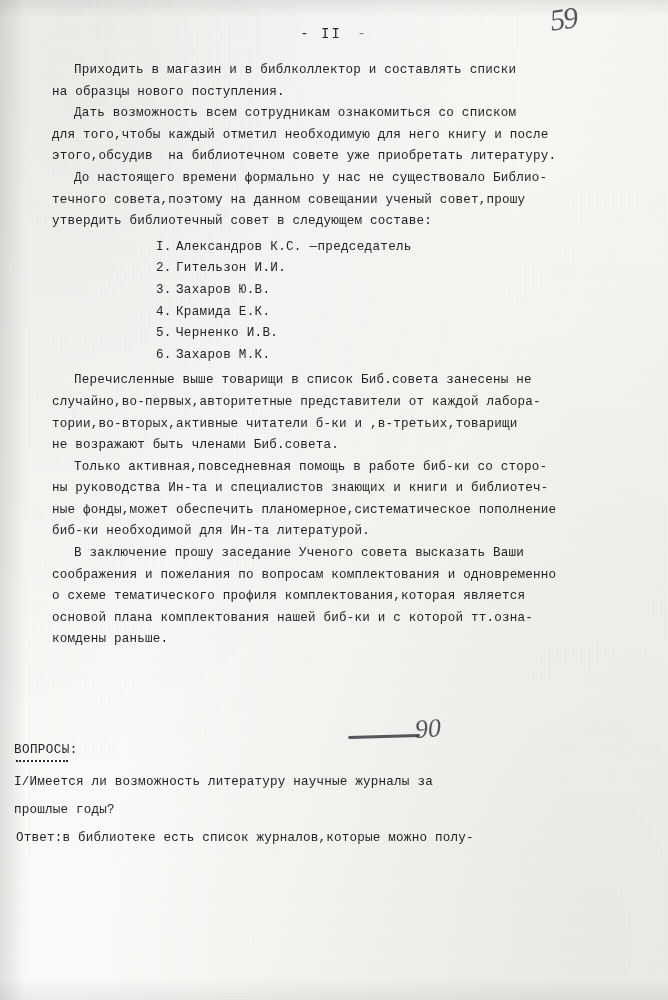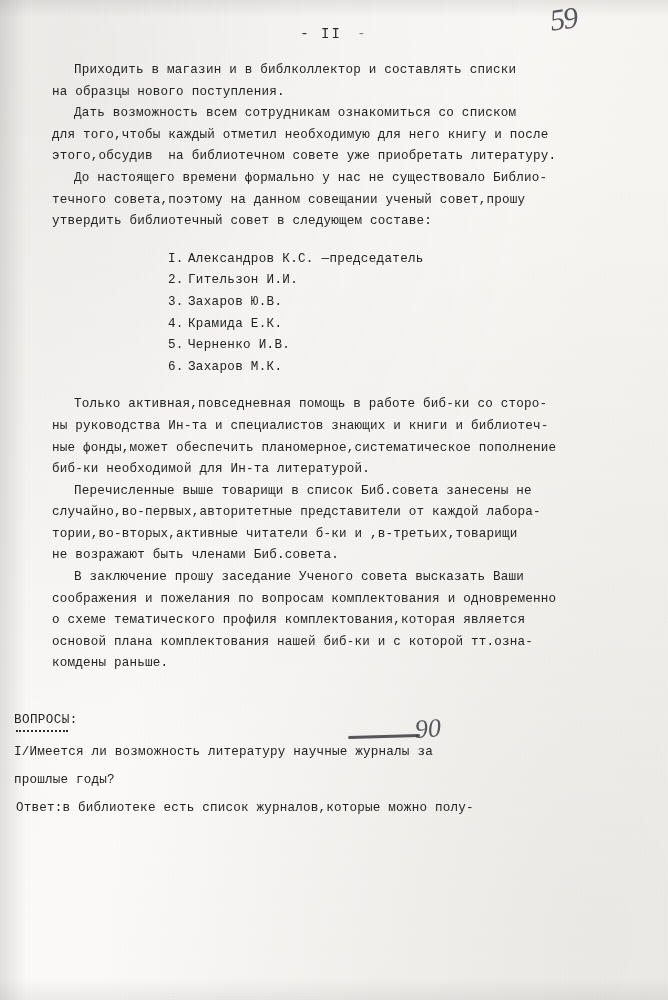--- a/index.html
+++ b/index.html
@@ -110,37 +110,37 @@
     line-height: 21.6px;
     letter-spacing: 0.2px;
     color: #232323;
     text-align: left;
     white-space: pre-wrap;
   }
   p.para .indent { display: inline-block; width: 22px; }
 
   ul.committee {
     list-style: none;
-    margin: 16px;
+    margin: 4px;
     padding: 0 0 0 100px;
   }
   ul.committee li {
     font-size: 12.6px;
     line-height: 21.6px;
     letter-spacing: 0.3px;
     color: #232323;
     white-space: pre;
   }
   .num { display: inline-block; width: 20px; }
 
   .questions {
     position: absolute;
     left: 14px;
     right: 18px;
-    top: 712px;
+    top: 742px;
   }
   .q-title {
     font-size: 12.6px;
     line-height: 17px;
     letter-spacing: 0.4px;
     color: #232323;
   }
   .q-underline {
     width: 52px;
     border-top: 2px dotted #2c2c2c;
@@ -188,28 +188,28 @@
 
     <ul class="committee">
       <li><span class="num">I.</span><span>Александров К.С. —председатель</span></li>
       <li><span class="num">2.</span><span>Гительзон И.И.</span></li>
       <li><span class="num">3.</span><span>Захаров Ю.В.</span></li>
       <li><span class="num">4.</span><span>Крамида Е.К.</span></li>
       <li><span class="num">5.</span><span>Черненко И.В.</span></li>
       <li><span class="num">6.</span><span>Захаров М.К.</span></li>
     </ul>
 
+    <p class="para"><span class="indent"></span><span>Перечисленные выше товарищи в список Биб.совета занесены не
+случайно,во-первых,авторитетные представители от каждой лабора-
+тории,во-вторых,активные читатели б-ки и ,в-третьих,товарищи
+не возражают быть членами Биб.совета.</span></p>
     <p class="para"><span class="indent"></span><span>Только активная,повседневная помощь в работе биб-ки со сторо-
 ны руководства Ин-та и специалистов знающих и книги и библиотеч-
 ные фонды,может обеспечить планомерное,систематическое пополнение
 биб-ки необходимой для Ин-та литературой.</span></p>
-    <p class="para"><span class="indent"></span><span>Перечисленные выше товарищи в список Биб.совета занесены не
-случайно,во-первых,авторитетные представители от каждой лабора-
-тории,во-вторых,активные читатели б-ки и ,в-третьих,товарищи
-не возражают быть членами Биб.совета.</span></p>
     <p class="para"><span class="indent"></span><span>В заключение прошу заседание Ученого совета высказать Ваши
 соображения и пожелания по вопросам комплектования и одновременно
 о схеме тематического профиля комплектования,которая является
 основой плана комплектования нашей биб-ки и с которой тт.озна-
 комдены раньше.</span></p>
 
   </div>
 
   <div class="hand-stroke"></div>
   <div class="hand hand-mid">90</div>

